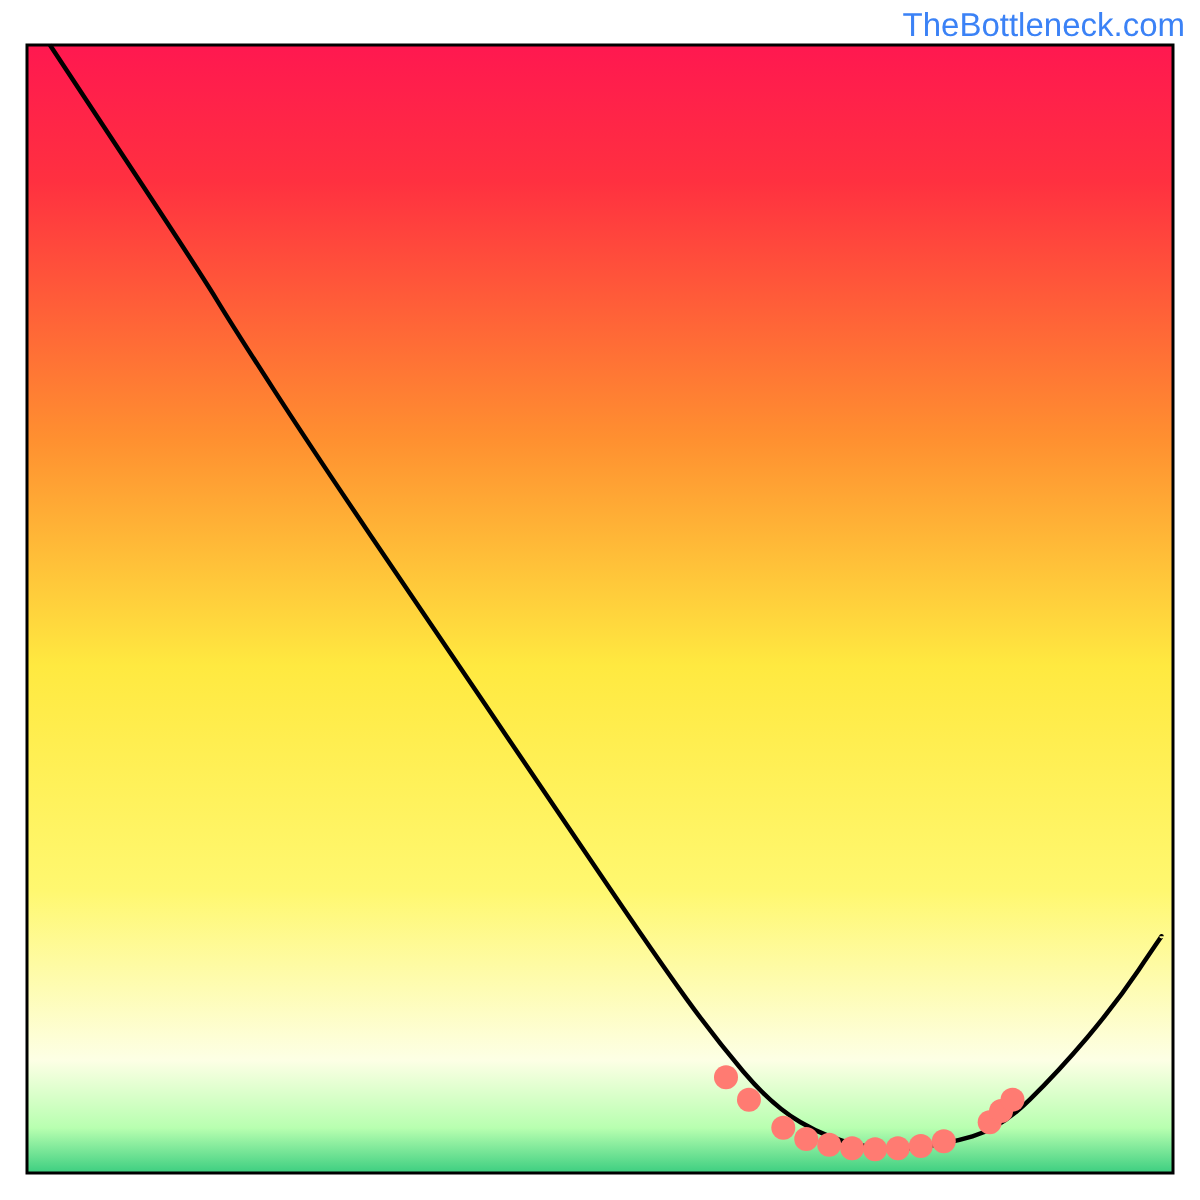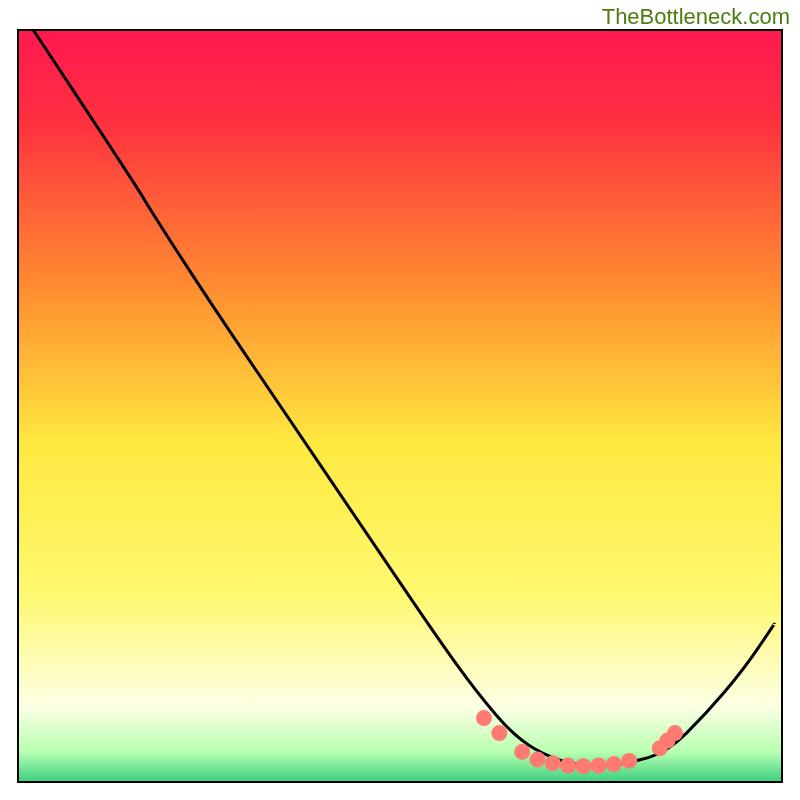--- a/index.html
+++ b/index.html
@@ -13,21 +13,21 @@
   .chart-container {
     position: relative;
     width: 800px;
     height: 800px;
   }
   .attribution {
     position: absolute;
     top: 4px;
     right: 10px;
     font-size: 22px;
-    color: #4d7c0f;
+    color: #3b82f6;
     font-family: Arial, sans-serif;
     z-index: 10;
     margin-left: 12px;
   }
   svg {
     display: block;
   }
 </style>
 </head>
 <body>

